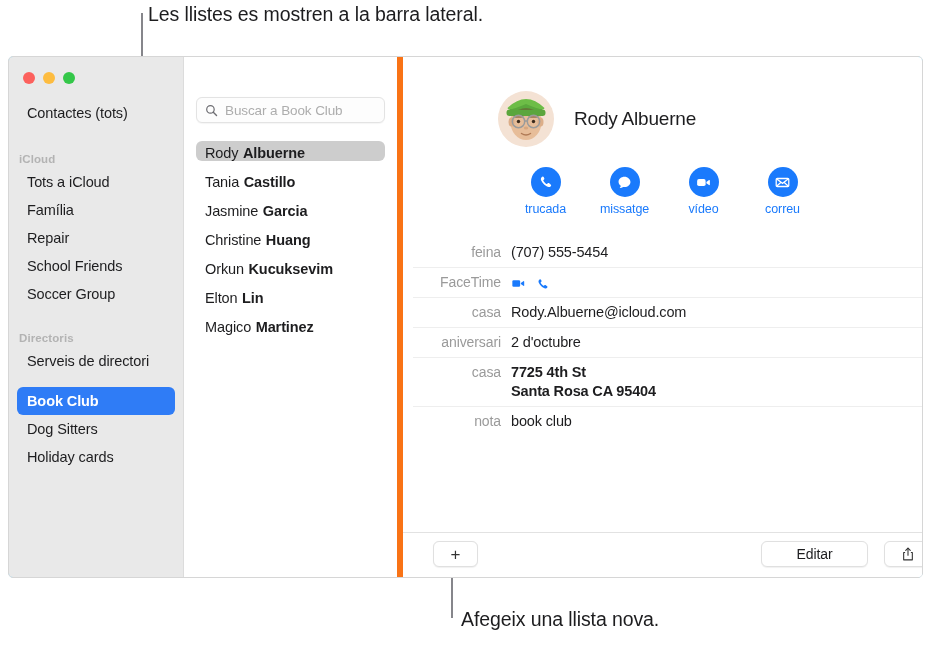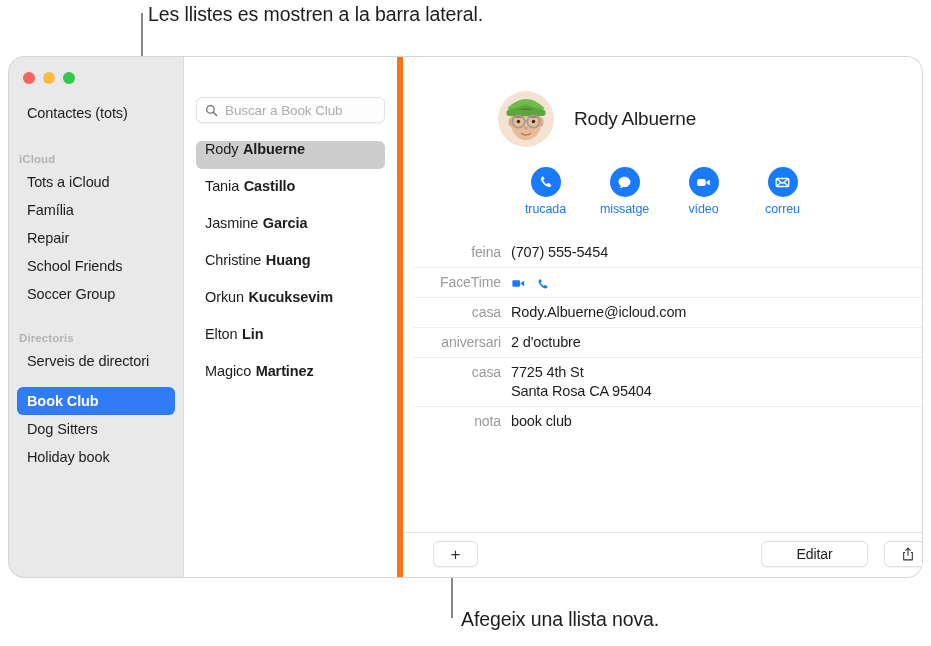--- a/index.html
+++ b/index.html
@@ -24,21 +24,21 @@
     position: absolute;
     width: 2px;
     background: #86868b;
   }
 
   
   .window {
     position: absolute;
     left: 8px; top: 56px;
     width: 915px; height: 522px;
-    border-radius: 16px;
+    border-radius: 5px;
     background: #7dd3fc;
     border: 1px solid #d6d6d6;
     box-sizing: border-box;
     overflow: hidden;
     display: flex;
   }
 
   
   .sidebar {
     width: 175px;
@@ -111,22 +111,22 @@
     box-shadow: 0 0.5px 1px rgba(0,0,0,0.04);
   }
   .search-ph {
     font-size: 13.5px;
     color: #adadad;
     margin-left: 7px;
     letter-spacing: -0.1px;
   }
   .namelist { margin-top: 18px; }
   .namerow {
-    height: 28px;
-    display: flex; align-items: flex-start;
+    height: 20px;
+    display: flex; align-items: flex-end;
     padding: 0 9px;
     border-radius: 6px;
     font-size: 14.5px;
     color: #1d1d1f;
     margin-bottom: 9px;
     white-space: nowrap;
     letter-spacing: -0.1px;
   }
   .namerow.selected { background: #cdcdcd; }
   .fn { font-weight: 400; }
@@ -192,21 +192,21 @@
     letter-spacing: -0.1px;
     padding-top: 1px;
   }
   .fvalue {
     margin-left: 10px;
     font-size: 14.5px;
     color: #1d1d1f;
     letter-spacing: -0.15px;
     line-height: 19px;
   }
-  .fvalue .line2 { display: block; }
+  .fvalue .line2 { display: block; font-weight: bold; }
   .ft-icons { display: flex; align-items: center; gap: 10px; margin-left: 10px; padding-top: 3px; }
 
   
   .bottombar {
     position: absolute;
     left: 0; right: 0; bottom: 0;
     height: 44px;
     border-top: 1px solid #e2e2e2;
     background: #ffffff;
   }
@@ -300,21 +300,21 @@
         <div class="group-gap"></div>
 
         <div>
           <div class="side-row selected">
             <span>Book Club</span>
           </div>
           <div class="side-row">
             <span>Dog Sitters</span>
           </div>
           <div class="side-row">
-            <span>Holiday book</span>
+            <span>Holiday cards</span>
           </div>
         </div>
       </div>
     </div>
 
     <div class="listcol">
       <div class="searchbox">
         <svg width="13" height="13" viewBox="0 0 16 16">
           <circle cx="6.7" cy="6.7" r="4.6" fill="none" stroke="#6e6e73" stroke-width="1.5"></circle>
           <line x1="10.2" y1="10.2" x2="14.2" y2="14.2" stroke="#6e6e73" stroke-width="1.7" stroke-linecap="round"></line>

